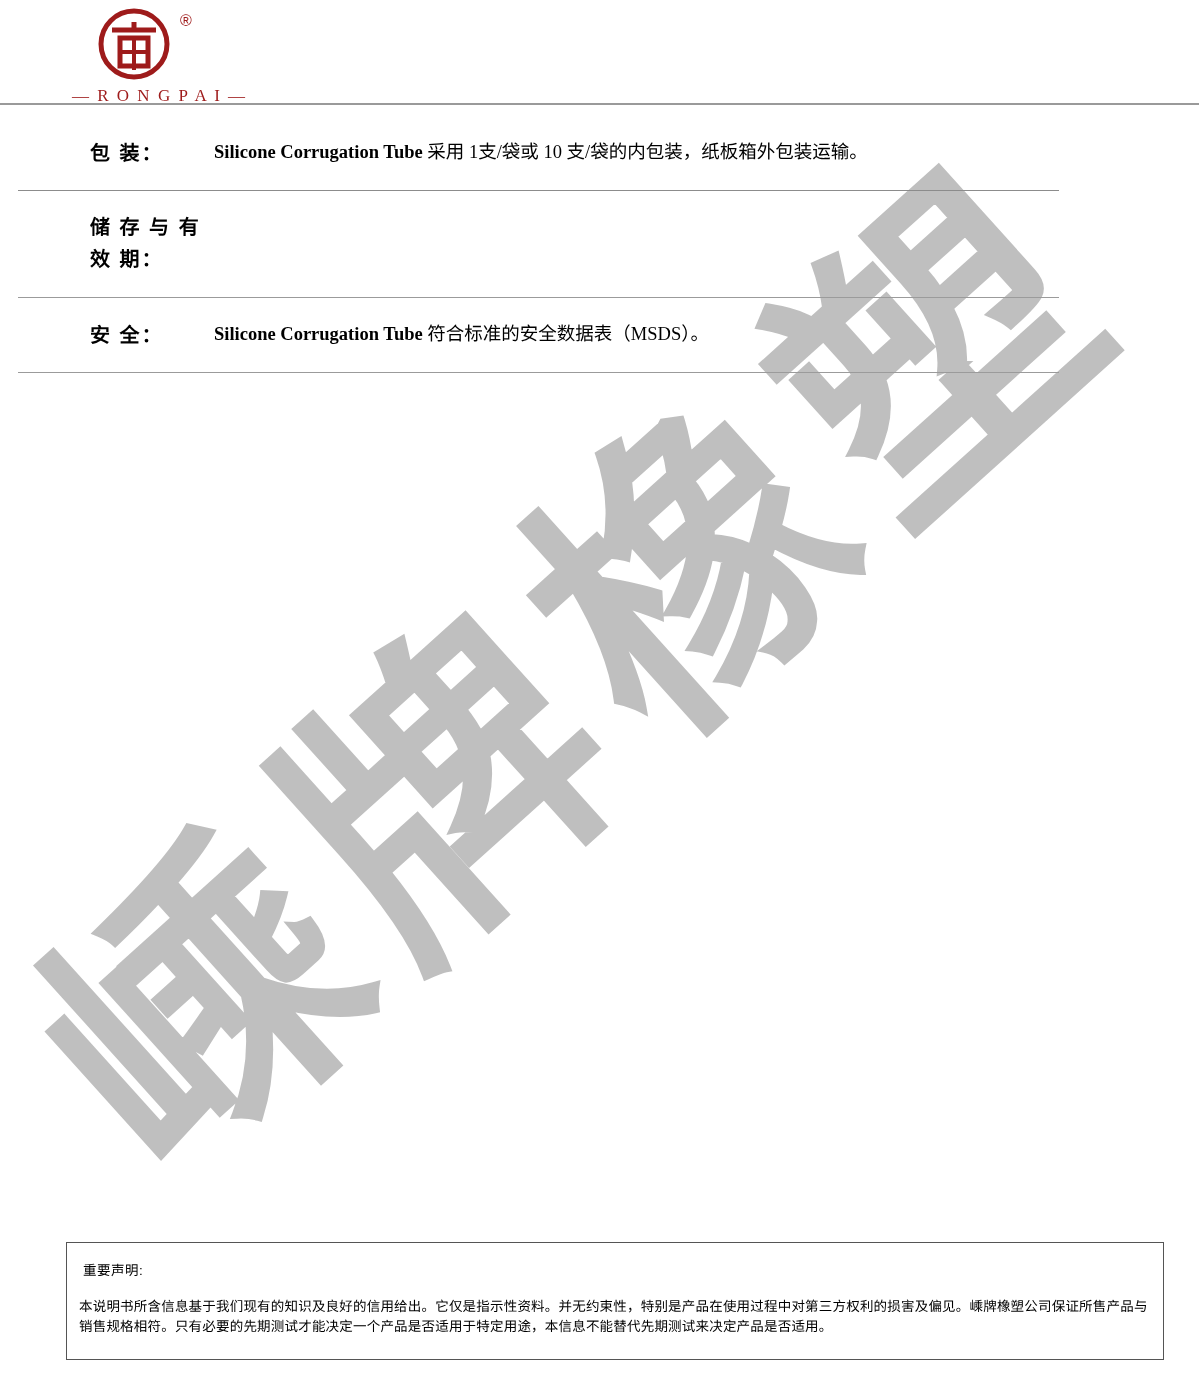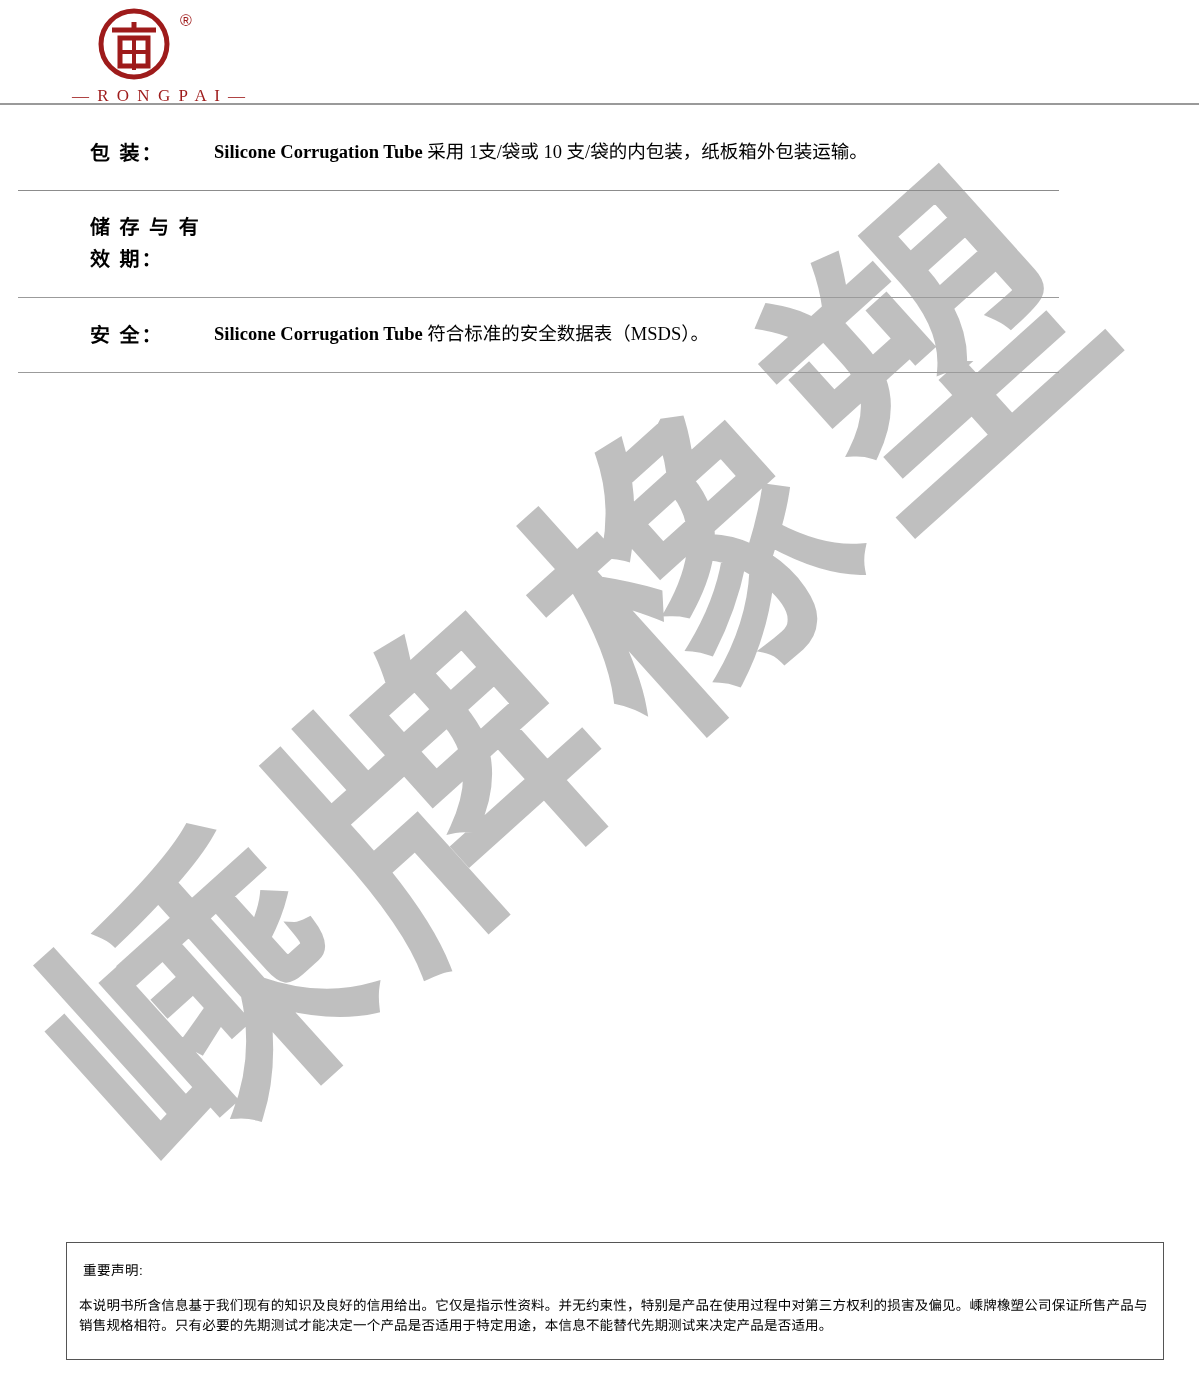--- a/index.html
+++ b/index.html
@@ -165,21 +165,21 @@
     font-family: "Liberation Sans", sans-serif;
     font-size: 13.5px;
     color: #000;
     letter-spacing: 0.5px;
   }
   .disclaimer-body {
     position: absolute;
     left: 12px;
     top: 54px;
     width: 1074px;
-    font-family: Liberation Mono, monospace;
+    font-family: Liberation Sans, sans-serif;
     font-size: 13.5px;
     line-height: 20px;
     color: #000;
     letter-spacing: 0.2px;
   }
 </style>
 </head>
 <body>
 
 <div class="header">

